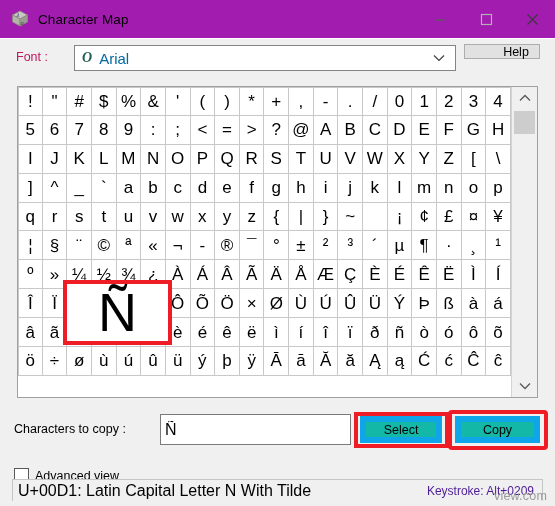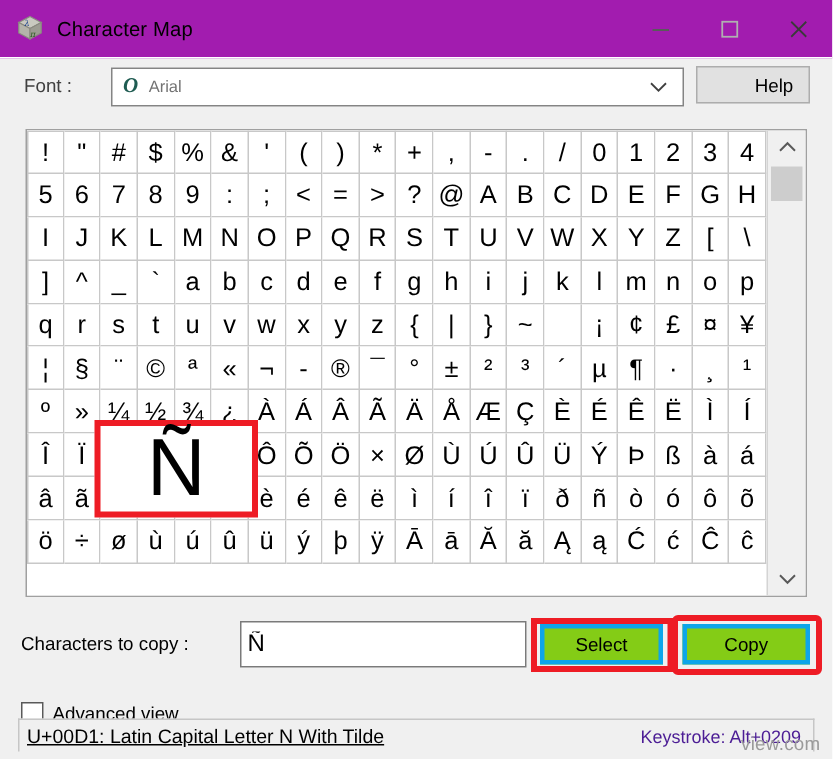--- a/index.html
+++ b/index.html
@@ -66,21 +66,21 @@
   .font-row {
     position: absolute;
     left: 0; top: 42px;
     width: 555px;
     height: 36px;
   }
   .font-label {
     position: absolute;
     left: 16px; top: 8px;
     font-size: 12.5px;
-    color: #404040;
+    color: #be185d;
     white-space: nowrap;
   }
   .font-combo {
     position: absolute;
     left: 74px; top: 3px;
     width: 382px;
     height: 26px;
     background: #ffffff;
     border: 1px solid #848484;
     box-sizing: border-box;
@@ -91,34 +91,34 @@
     margin-left: 7px;
     margin-right: 7px;
     font-family: "Liberation Serif", serif;
     font-style: italic;
     font-weight: bold;
     font-size: 14px;
     color: #1f5c52;
     line-height: 1;
   }
   .font-name {
-    font-size: 11px;
-    color: #737373;
+    font-size: 15px;
+    color: #0369a1;
   }
   .combo-arrow {
     margin-left: auto;
     margin-right: 10px;
     display: flex;
     align-items: center;
   }
   .help-btn {
     position: absolute;
     left: 464px; top: 2px;
     width: 76px;
-    height: 25px;
+    height: 15px;
     background: #e1e1e1;
     border: 1px solid #adadad;
     box-sizing: border-box;
     font-family: "Liberation Sans", sans-serif;
     font-size: 12.5px;
     color: #000;
     display: flex;
     align-items: center;
     justify-content: center;
     cursor: default;
@@ -225,22 +225,22 @@
     box-sizing: border-box;
     font-family: "Liberation Sans", sans-serif;
     font-size: 16px;
     color: #000;
     padding: 0 0 0 4px;
     line-height: 29px;
     outline: none;
   }
   .btn {
     position: absolute;
-    background: #84cc16;
-    border: 3px solid #0ea5e9;
+    background: #14b8a6;
+    border: 6px solid #0ea5e9;
     box-sizing: border-box;
     font-family: "Liberation Sans", sans-serif;
     font-size: 12.5px;
     color: #000;
     display: flex;
     align-items: center;
     justify-content: center;
     cursor: default;
   }
   .btn-select { left: 360px; top: 4px; width: 82px; height: 27px; }
@@ -299,25 +299,24 @@
     width: 531px;
     height: 22px;
     background: #f0f0f0;
     border: 1px solid #c6c6c6;
     border-bottom: none;
     box-sizing: border-box;
     display: flex;
     align-items: center;
   }
   .status-left {
-    font-size: 13px;
+    font-size: 16px;
     color: #000;
     margin-left: 5px;
     white-space: nowrap;
-    text-decoration: underline;
   }
   .status-right {
     font-size: 12px;
     color: #4c1d95;
     margin-left: auto;
     margin-right: 8px;
     white-space: nowrap;
   }
   .watermark {
     position: absolute;

